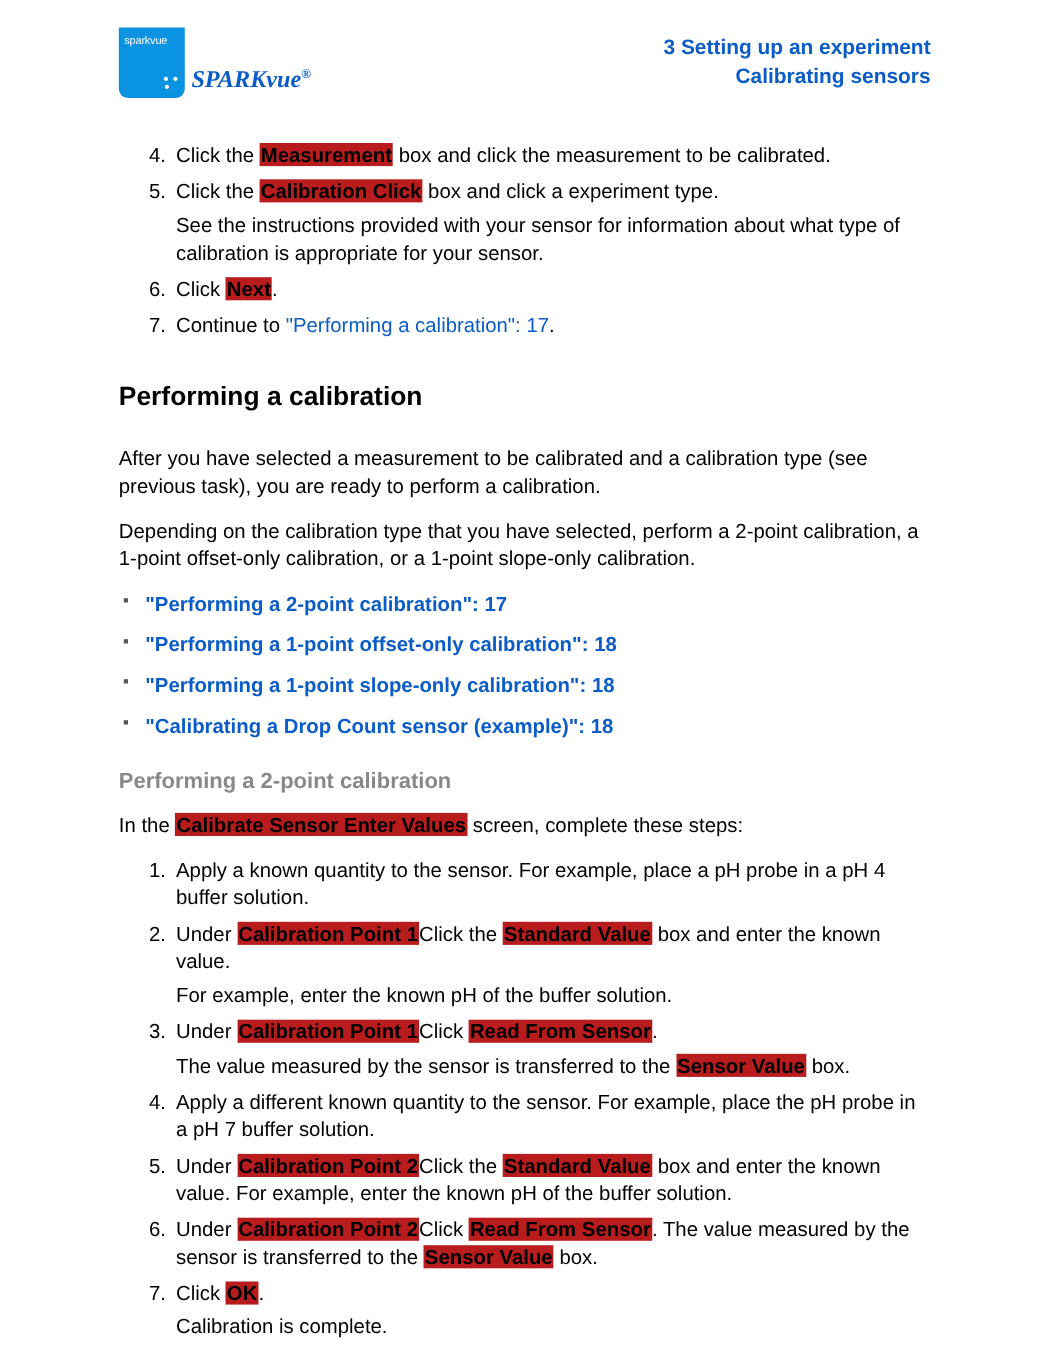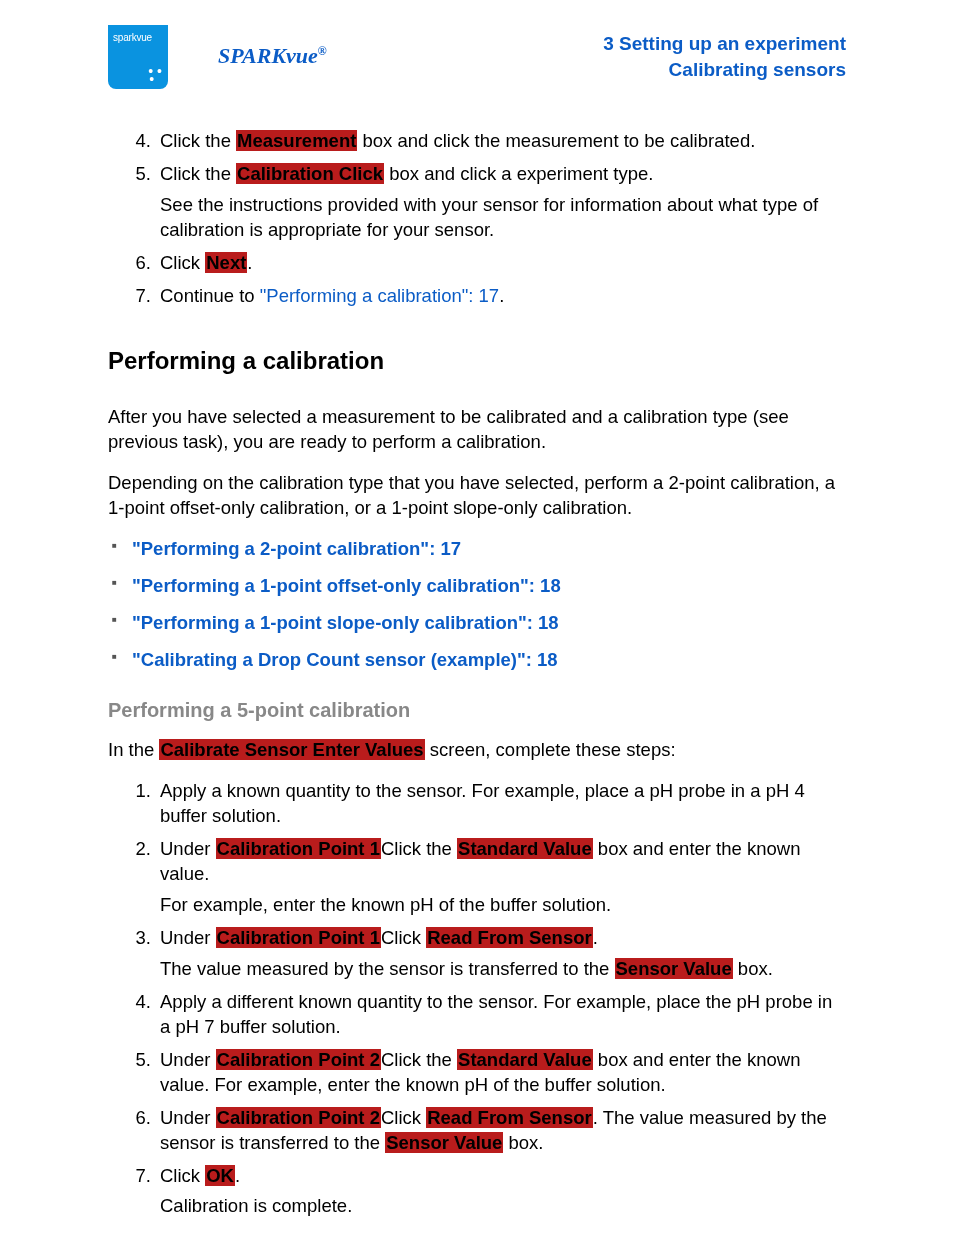--- a/index.html
+++ b/index.html
@@ -18,22 +18,21 @@
     padding: 25px 108px 60px 108px;
   }
   .header {
     display: flex;
     align-items: flex-start;
     justify-content: space-between;
     margin-bottom: 40px;
   }
   .header-left {
     display: flex;
-    align-items: center;
-    gap: 44px;
+    align-items: flex-end;
   }
   .logo-box {
     width: 60px;
     height: 64px;
     background: #0a93e0;
     border-radius: 0 0 8px 8px;
     color: #fff;
     font-size: 10px;
     padding: 6px 5px 4px 5px;
     box-sizing: border-box;
@@ -156,21 +155,21 @@
   <p class="body">After you have selected a measurement to be calibrated and a calibration type (see previous task), you are ready to perform a calibration.</p>
   <p class="body">Depending on the calibration type that you have selected, perform a 2-point calibration, a 1-point offset-only calibration, or a 1-point slope-only calibration.</p>
 
   <ul class="square">
     <li>"Performing a 2-point calibration":  17</li>
     <li>"Performing a 1-point offset-only calibration":  18</li>
     <li>"Performing a 1-point slope-only calibration":  18</li>
     <li>"Calibrating a Drop Count sensor (example)":  18</li>
   </ul>
 
-  <h3 class="sub">Performing a 5-point calibration</h3>
+  <h3 class="sub">Performing a 2-point calibration</h3>
 
   <p class="body">
     <span>In the </span><span class="bold-gray">Calibrate Sensor Enter Values</span><span> screen, complete these steps:</span>
   </p>
 
   <ol class="main-list">
     <li>Apply a known quantity to the sensor. For example, place a pH probe in a pH 4 buffer solution.</li>
     <li>
       <span>Under </span><span class="bold-gray">Calibration Point 1</span><span>Click the </span><span class="bold-gray">Standard Value</span><span> box and enter the known value.</span>
       <p>For example, enter the known pH of the buffer solution.</p>

